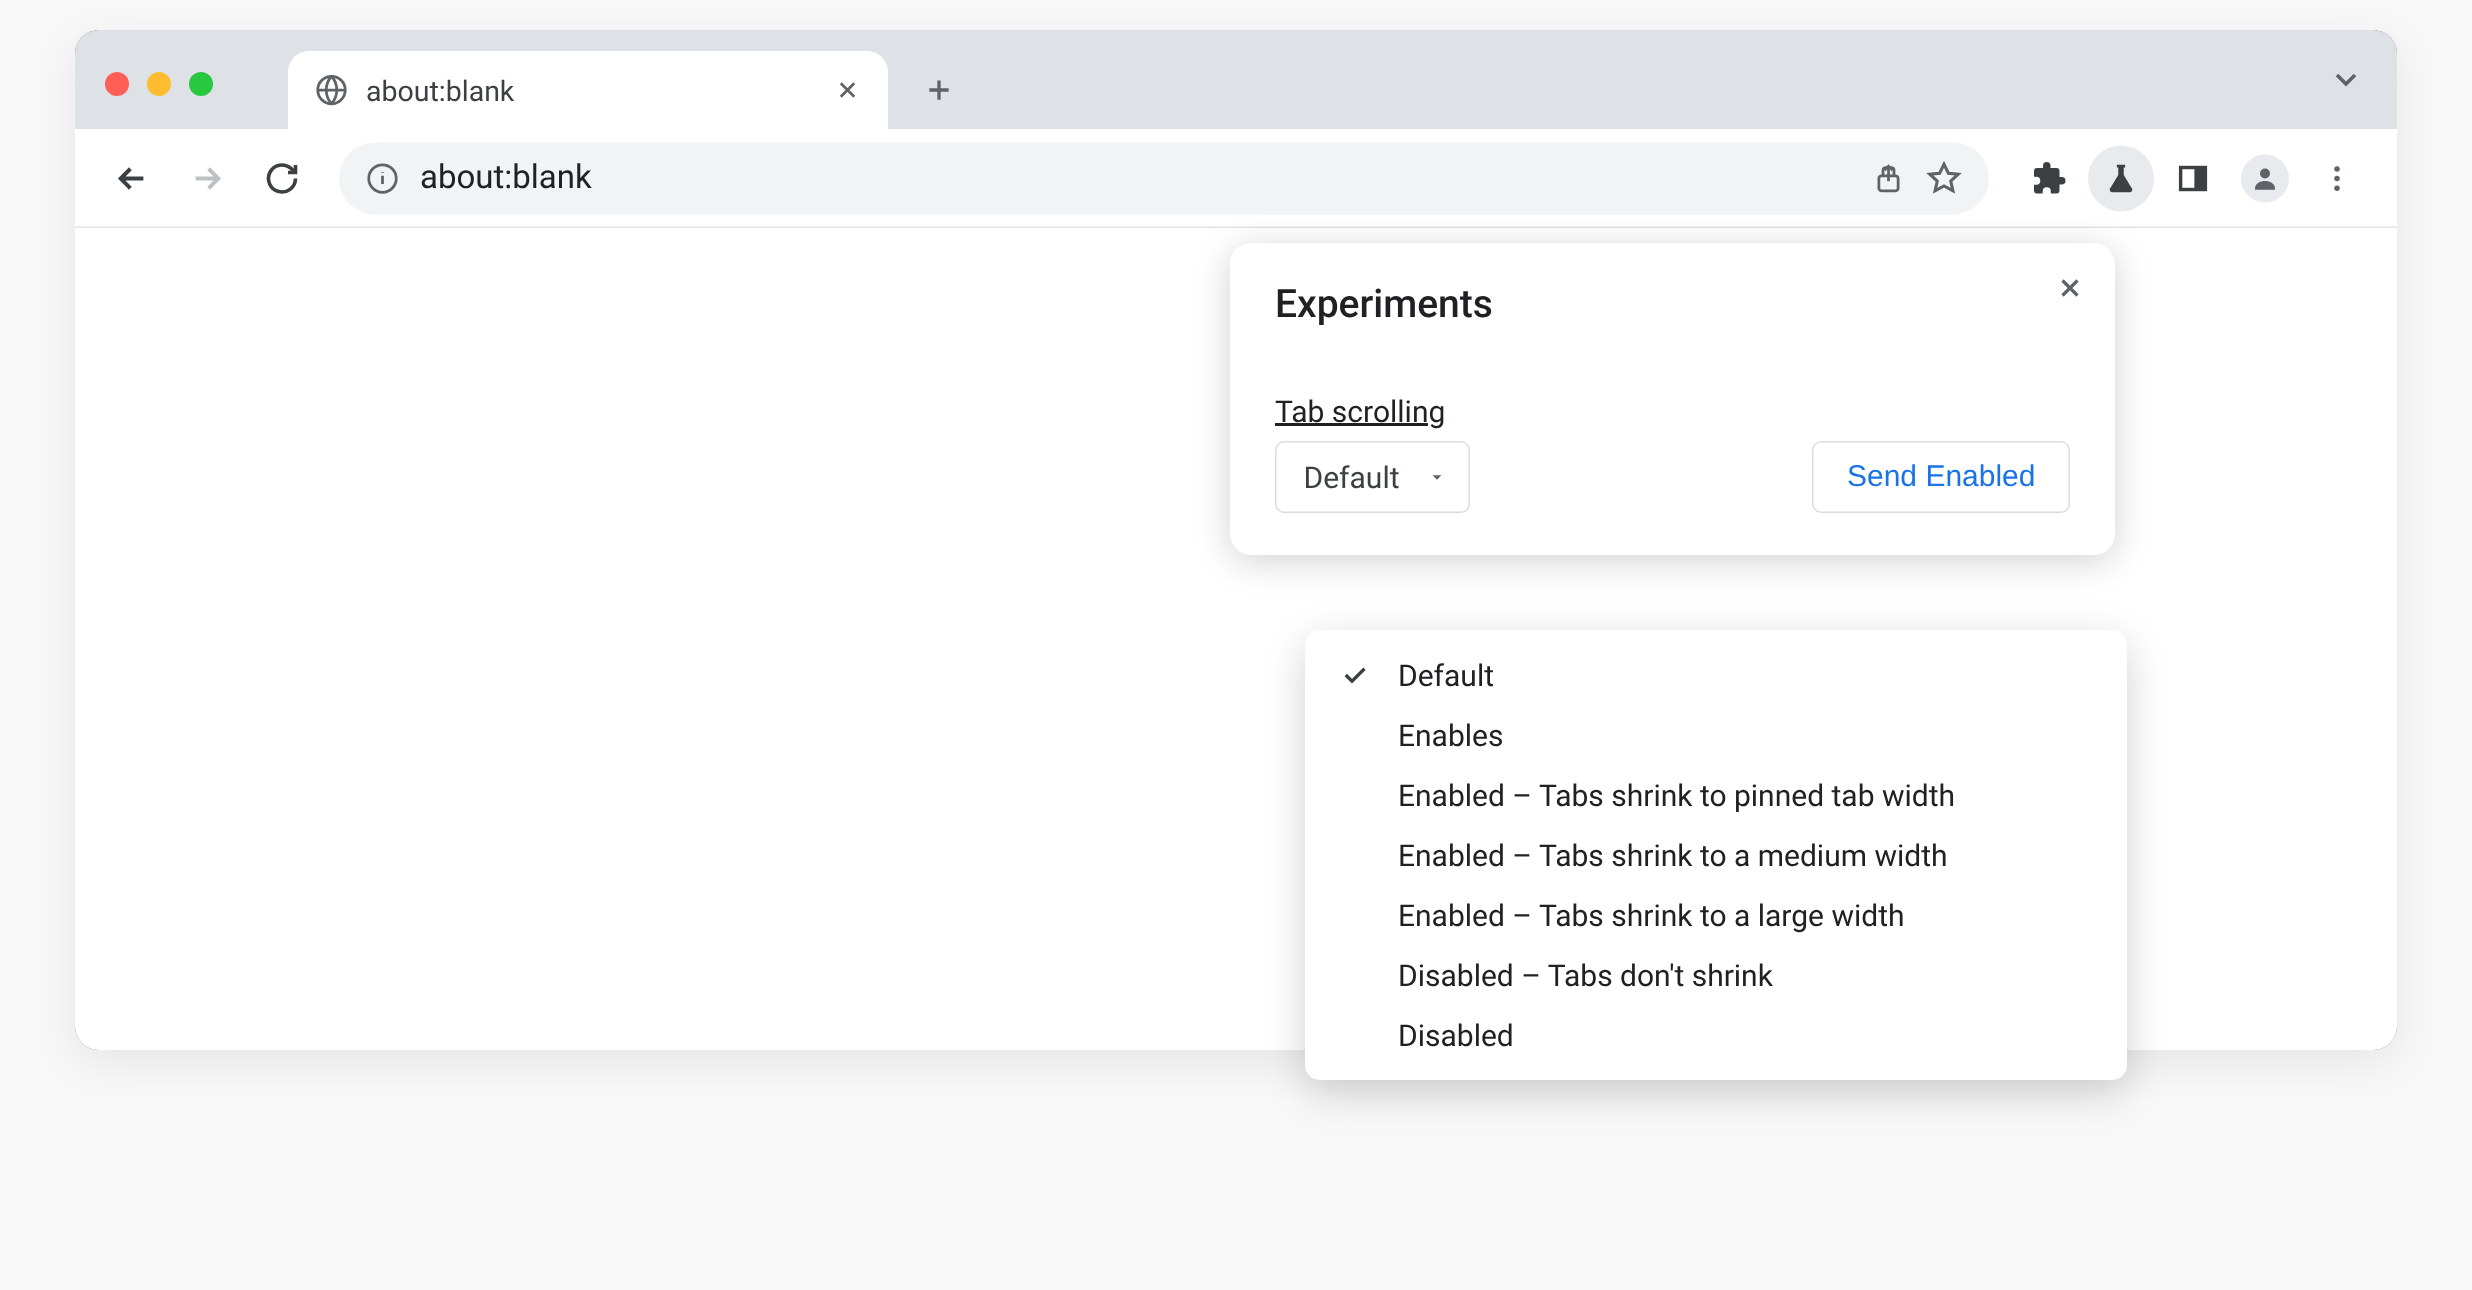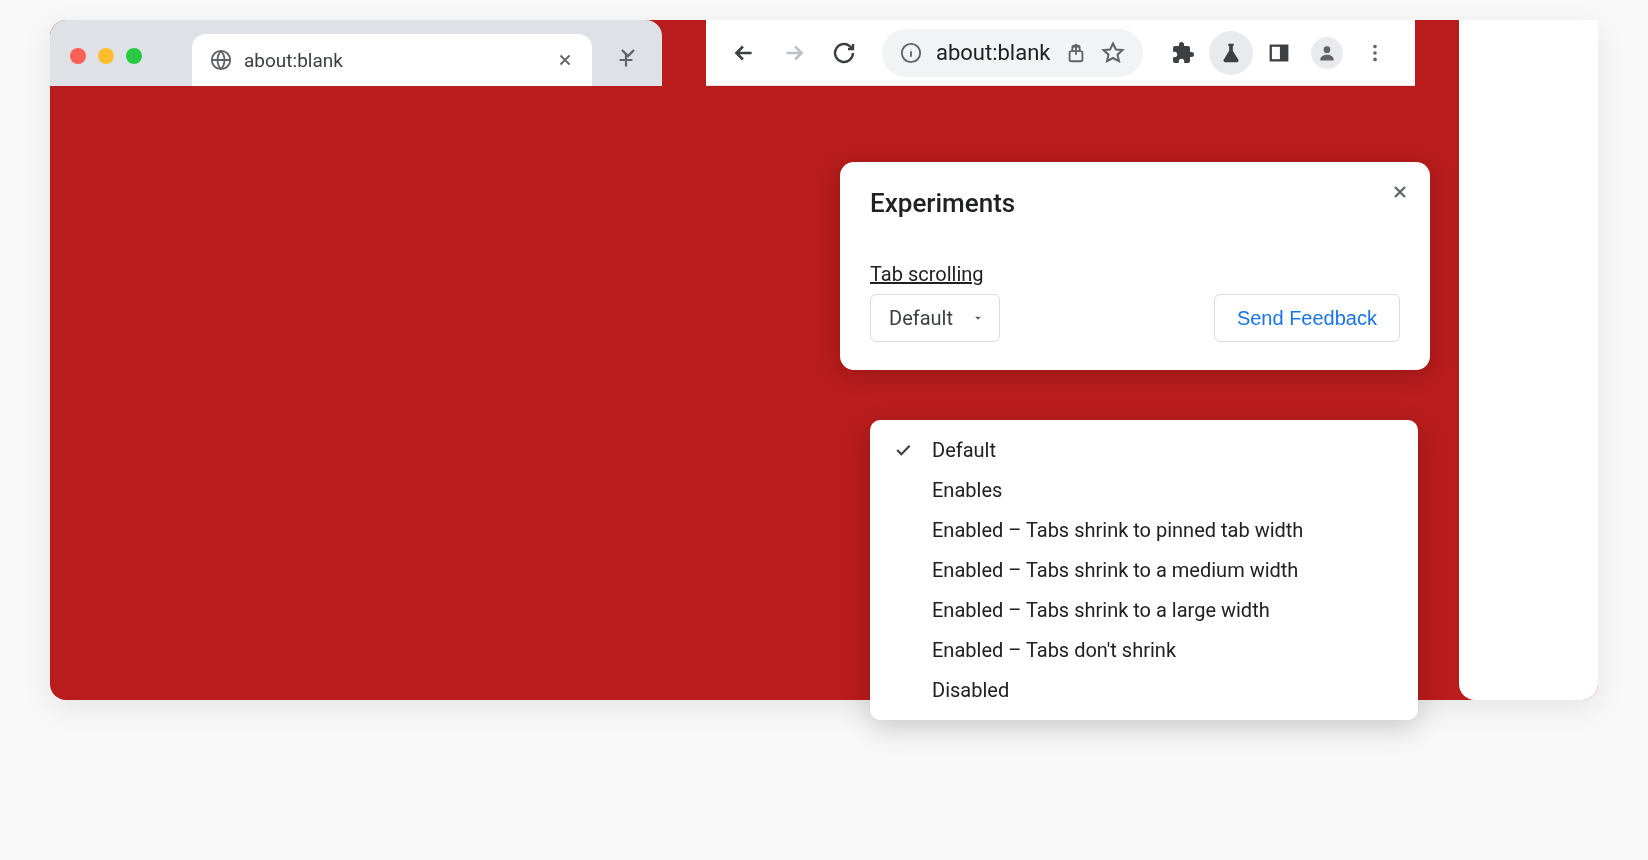--- a/index.html
+++ b/index.html
@@ -6,27 +6,27 @@
   body {
     font-family: -apple-system, BlinkMacSystemFont, "Segoe UI", Roboto, Helvetica, Arial, sans-serif;
     background: #f8f8f8;
     width: 1648px;
     height: 860px;
     padding: 20px 50px;
   }
   .browser-window {
     width: 100%;
     height: 680px;
-    background: #b91c1c;
+    background: #737373;
     border-radius: 16px;
     box-shadow: 0 8px 30px rgba(0,0,0,0.08);
     overflow: visible;
     position: relative;
     display: flex;
-    gap: 44px;
+    flex-direction: column;
   }
   .tab-strip {
     height: 66px;
     background: #dee1e6;
     border-radius: 16px 16px 0 0;
     display: flex;
     align-items: flex-end;
     padding: 0 16px;
     position: relative;
   }
@@ -104,21 +104,21 @@
   .avatar-circle {
     width:32px; height:32px; border-radius:50%; background:#e8eaed; display:flex; align-items:center; justify-content:center;
   }
   .content-area {
     flex:1; background:#fff; border-radius:0 0 16px 16px;
   }
   
   .popover {
     position:absolute;
     top: 142px;
-    right: 168px;
+    right: 188px;
     width: 590px;
     background:#fff;
     border-radius: 14px;
     box-shadow: 0 4px 24px rgba(0,0,0,0.18);
     padding: 26px 30px 28px 30px;
     z-index: 100;
   }
   .popover-close {
     position:absolute; top:14px; right:14px; color:#5f6368; cursor:pointer; display:flex;
     width:32px; height:32px; align-items:center; justify-content:center;
@@ -289,21 +289,21 @@
     <div class="flag-title">Tab scrolling</div>
     <div class="flag-row">
       <div class="select-box">
         <span>Default</span>
         <span class="caret">
           <svg width="14" height="14" viewBox="0 0 24 24" fill="#5f6368">
               <path d="M7 10l5 5 5-5z"></path>
             </svg>
         </span>
       </div>
-      <button class="feedback-btn">Send Feedback</button>
+      <button class="feedback-btn">Send Enabled</button>
     </div>
   </div>
 
   <div class="dropdown" id="dropdown">
       <div class="dd-item">
         <span class="dd-check">
           <svg width="20" height="20" viewBox="0 0 24 24" fill="none" stroke="#3c4043" stroke-width="2.6">
             <path d="M5 12l5 5L20 7"></path>
           </svg>
         </span>
@@ -320,21 +320,21 @@
       <div class="dd-item">
         <span class="dd-check"></span>
         <span>Enabled – Tabs shrink to a medium width</span>
       </div>
       <div class="dd-item">
         <span class="dd-check"></span>
         <span>Enabled – Tabs shrink to a large width</span>
       </div>
       <div class="dd-item">
         <span class="dd-check"></span>
-        <span>Enabled – Tabs don't shrink</span>
+        <span>Disabled – Tabs don't shrink</span>
       </div>
       <div class="dd-item">
         <span class="dd-check"></span>
         <span>Disabled</span>
       </div>
     </div>
 
 </div>
 
 </body></html>

